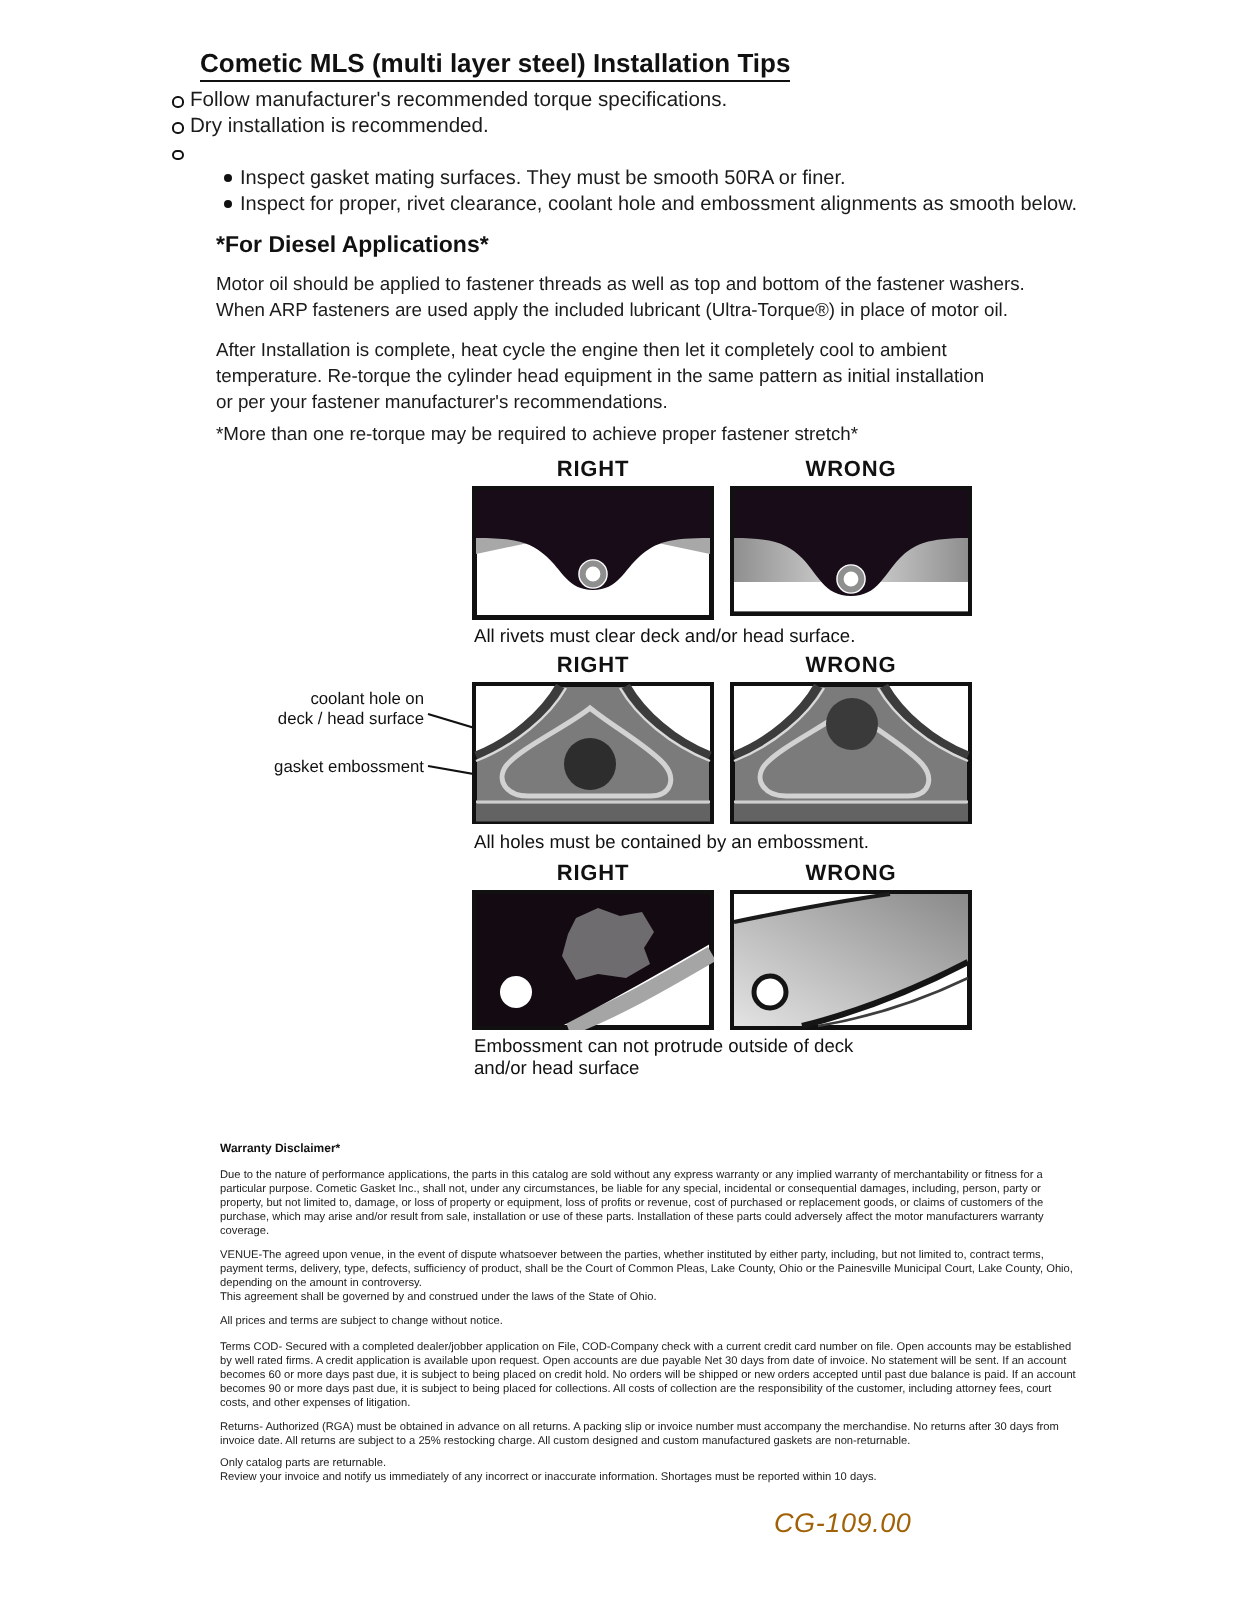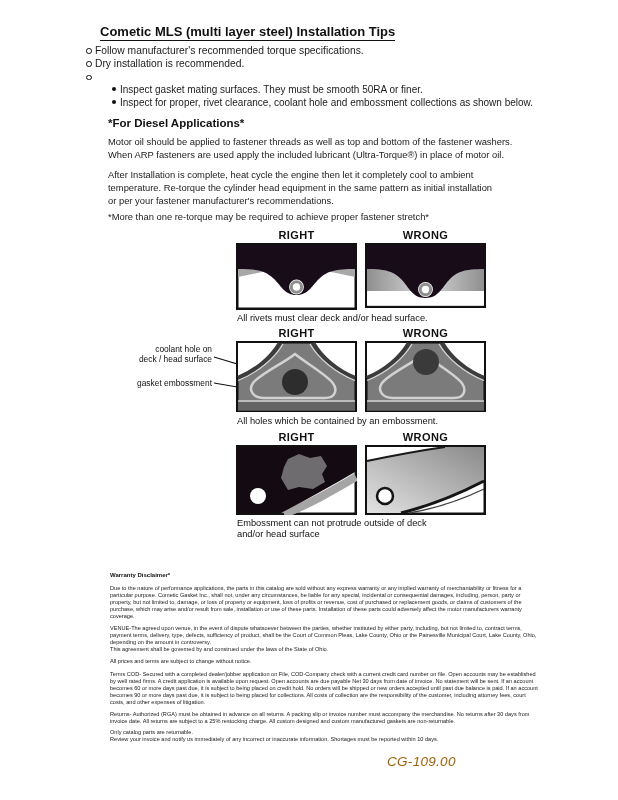--- a/index.html
+++ b/index.html
@@ -36,21 +36,21 @@
 
   <div class="abs title">Cometic MLS (multi layer steel) Installation Tips</div>
 
   <ul class="abs bullets">
     <li><span class="marker"></span><span>Follow manufacturer's recommended torque specifications.</span></li>
     <li><span class="marker"></span><span>Dry installation is recommended.</span></li>
     <li><span class="marker"></span></li>
   </ul>
   <ul class="abs subbullets">
     <li><span class="marker"></span><span>Inspect gasket mating surfaces.  They must be smooth 50RA or finer.</span></li>
-    <li><span class="marker"></span><span>Inspect for proper, rivet clearance, coolant hole and embossment collections as shown below.</span></li>
+    <li><span class="marker"></span><span>Inspect for proper, rivet clearance, coolant hole and embossment alignments as smooth below.</span></li>
   </ul>
 
   <div class="abs diesel-heading">*For Diesel Applications*</div>
   <div class="abs para p1">Motor oil should be applied to fastener threads as well as top and bottom of the fastener washers.
 When ARP fasteners are used apply the included lubricant (Ultra-Torque®) in place of motor oil.</div>
   <div class="abs para p2">After Installation is complete, heat cycle the engine then let it completely cool to ambient
 temperature. Re-torque the cylinder head equipment in the same pattern as initial installation
 or per your fastener manufacturer's recommendations.</div>
   <div class="abs para note">*More than one re-torque may be required to achieve proper fastener stretch*</div>
 
@@ -122,21 +122,21 @@
       <path d="M44,2 C36,16 20,30 2,37" stroke="#3c3c3c" stroke-width="4.5" fill="none"></path>
       <path d="M77,2 C85,16 101,30 119,37" stroke="#3c3c3c" stroke-width="4.5" fill="none"></path>
       <path d="M47,3 C39,17 22,31.5 2,39.5" stroke="#d9d9d9" stroke-width="1.2" fill="none"></path>
       <path d="M74,3 C82,17 99,31.5 119,39.5" stroke="#d9d9d9" stroke-width="1.2" fill="none"></path>
       <line x1="2" y1="60" x2="119" y2="60" stroke="#cfcfcf" stroke-width="1.4"></line>
       <rect x="2" y="61" width="117" height="8.75" fill="#636363"></rect>
       <path d="M59,13 C70,22 88,32 96,41 C102,48 100,57 89,57 L28,57 C17,57 12,49 17,42 C24,33 48,22 59,13 Z" fill="none" stroke="#d2d2d2" stroke-width="2.5"></path>
       <circle cx="61" cy="21" r="13" fill="#3a3a3a"></circle>
     </svg>
   </div>
-  <div class="abs dg-caption" style="top:416px;">All holes which be contained by an embossment.</div>
+  <div class="abs dg-caption" style="top:416px;">All holes must be contained by an embossment.</div>
 
   <div class="abs rw-label" style="left:236px;top:431px;">RIGHT</div>
   <div class="abs rw-label" style="left:365px;top:431px;">WRONG</div>
 
   <div class="abs" style="left:236px;top:445px;">
     <svg width="121" height="70" viewBox="0 0 121 70">
       <rect x="1.25" y="1.25" width="118.5" height="67.5" fill="#ffffff" stroke="#111" stroke-width="2.5"></rect>
       <path d="M120,32 C96,46 72,60 48,69" stroke="#a5a5a5" stroke-width="8" fill="none"></path>
       <path d="M2,2 H119 V27 C95,41 70,55 45,68 L2,68 Z" fill="#140a12"></path>
       <polygon points="52,14 63,9 74,13 85,11 91,21 86,29 89,37 77,44 63,42 52,45 45,33 48,22" fill="#6e6c6e"></polygon>

